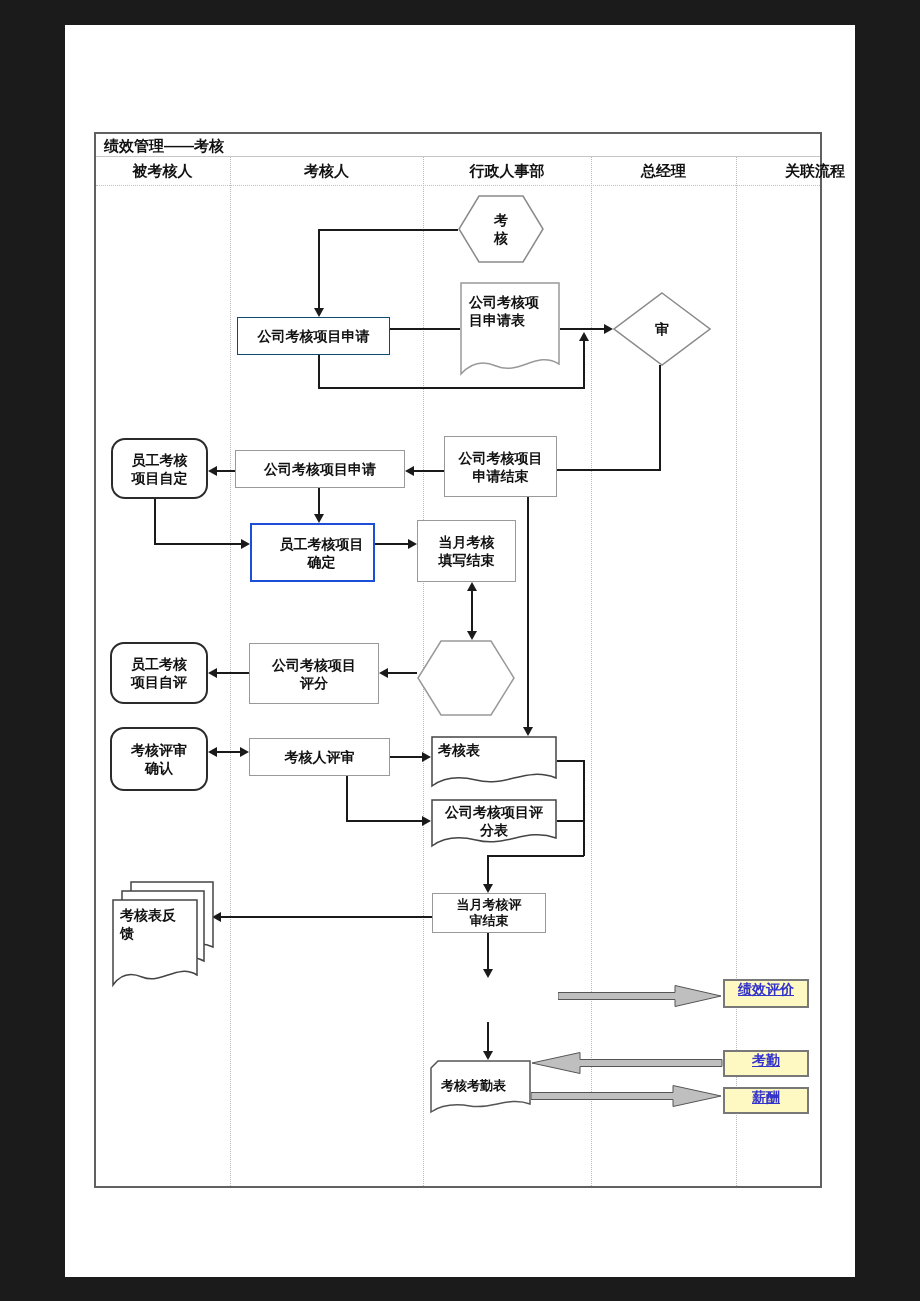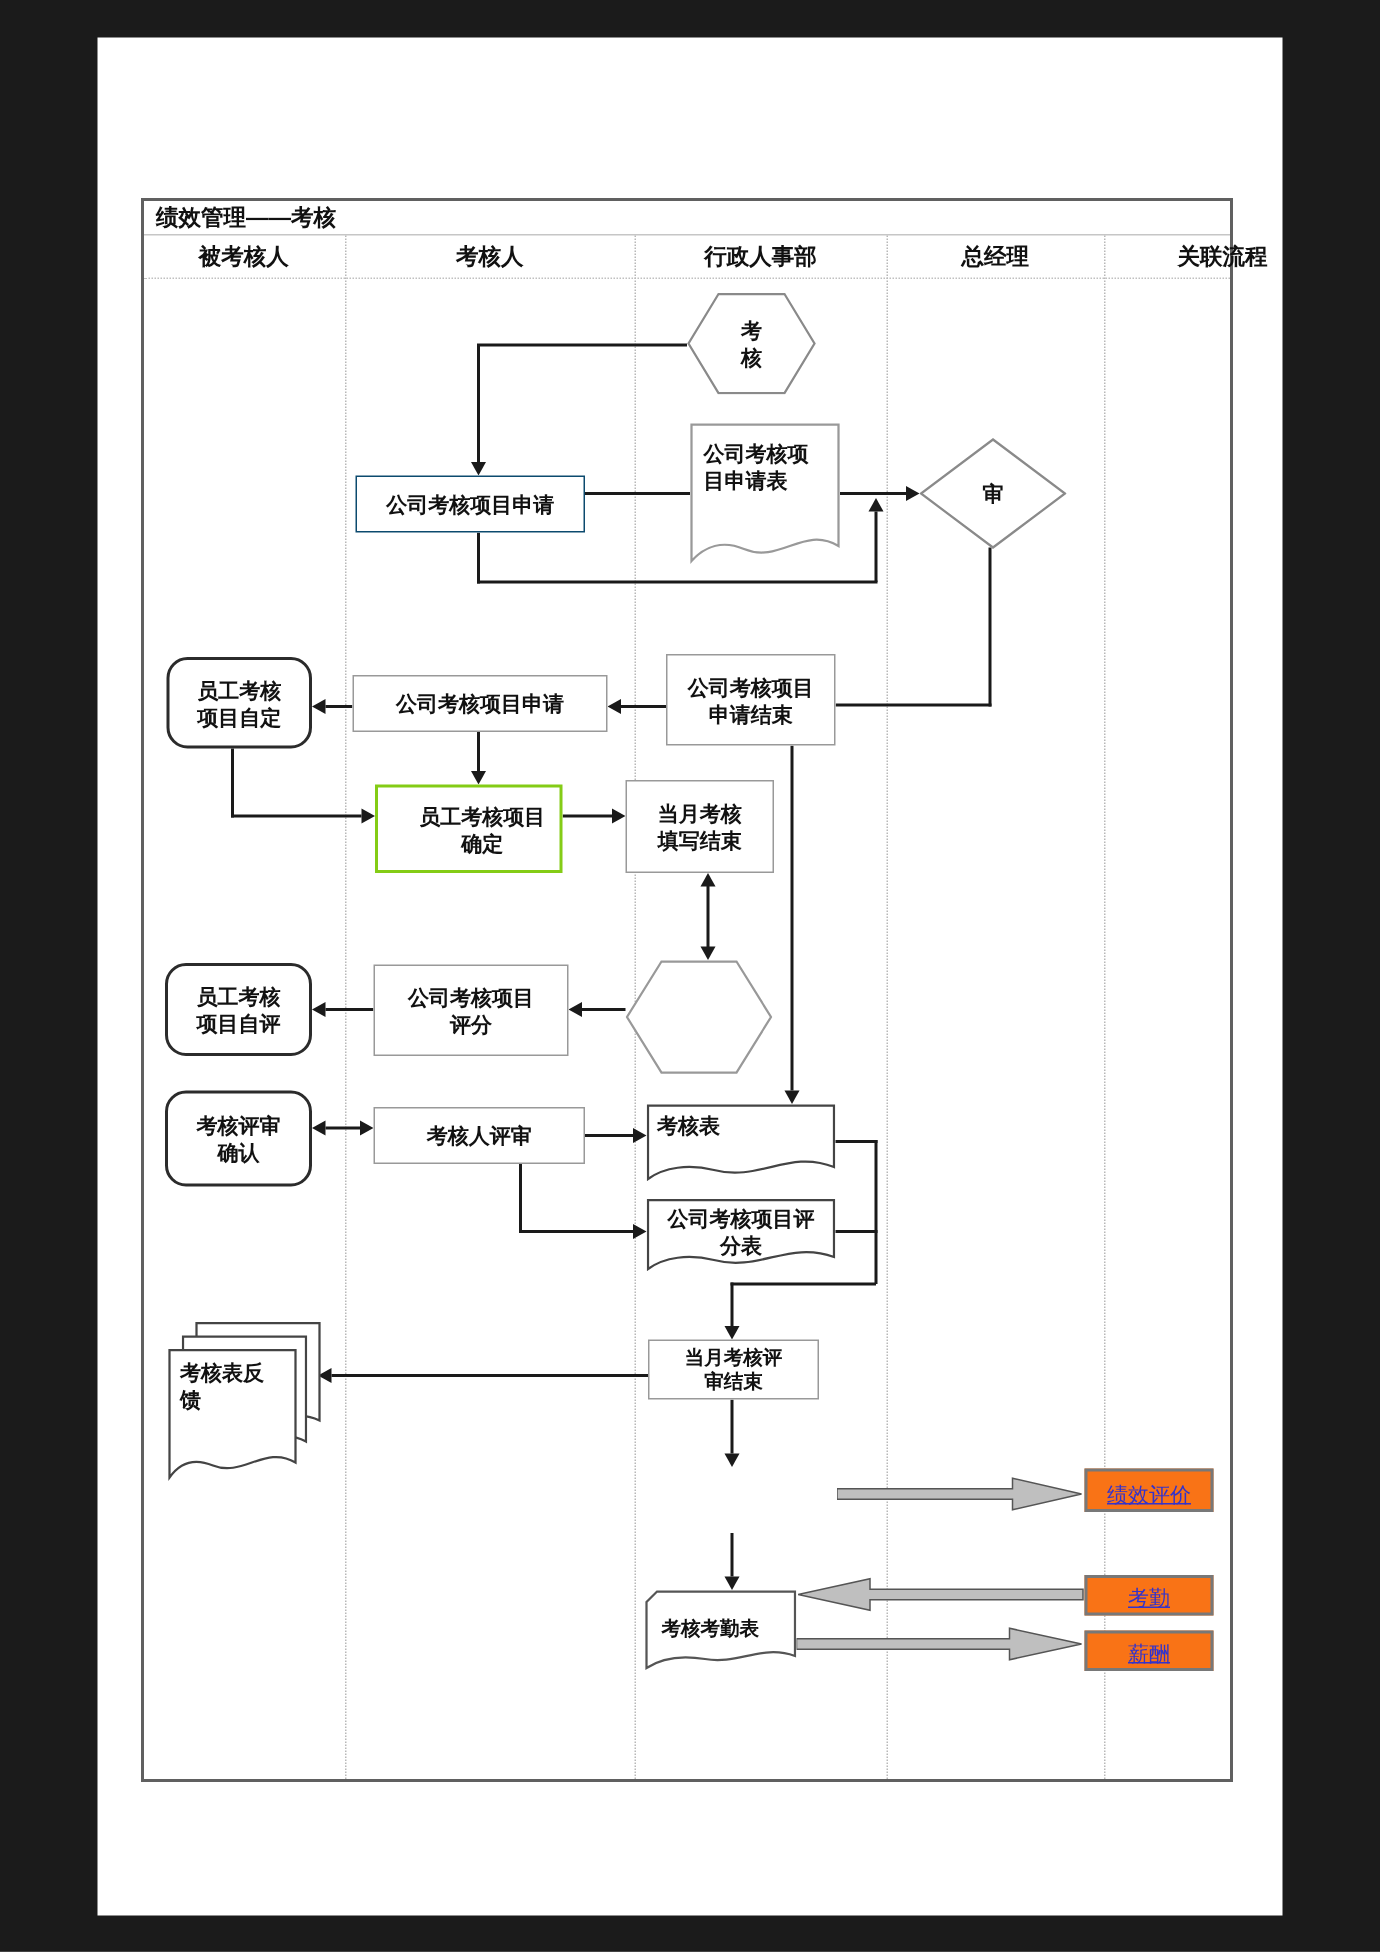--- a/index.html
+++ b/index.html
@@ -8,35 +8,35 @@
   .page{position:absolute;left:65px;top:25px;width:790px;height:1252px;background:#ffffff;}
   .abs{position:absolute;box-sizing:border-box;}
   .tframe{border:2px solid #606060;background:transparent;}
   .trow-title{font-weight:bold;font-size:15px;line-height:23px;padding-left:8px;border-bottom:1px solid #c6c6c6;}
   .colhead{font-weight:bold;font-size:15px;display:flex;align-items:center;justify-content:center;}
   .lane-div{border-left:1px dotted #b8b8b8;width:0;}
   .head-sep{border-top:1px dotted #c0c0c0;height:0;}
   .box{background:#fff;display:flex;align-items:center;justify-content:center;}
   .b-thin{border:1px solid #999;}
   .b-med{border:1px solid #0c4a6e;}
-  .b-dark{border:2px solid #84cc16;padding-left:18px;}
+  .b-dark{border:2px solid #1d4ed8;padding-left:18px;}
   .round{border:2px solid #2b2b2b;border-radius:14px;}
   .lbl{font-weight:bold;font-size:14px;line-height:18px;text-align:center;white-space:pre-line;}
   .lbl-sm{font-weight:bold;font-size:13px;line-height:16px;text-align:center;white-space:pre-line;}
   .lbl-left{text-align:left;}
   .overlay-lbl{display:flex;align-items:center;justify-content:center;pointer-events:none;}
   .hline{background:#1a1a1a;height:2px;}
   .vline{background:#1a1a1a;width:2px;}
   .arr{width:0;height:0;}
   .arr-down{border-left:5px solid transparent;border-right:5px solid transparent;border-top:9px solid #1a1a1a;}
   .arr-up{border-left:5px solid transparent;border-right:5px solid transparent;border-bottom:9px solid #1a1a1a;}
   .arr-left{border-top:5px solid transparent;border-bottom:5px solid transparent;border-right:9px solid #1a1a1a;}
   .arr-right{border-top:5px solid transparent;border-bottom:5px solid transparent;border-left:9px solid #1a1a1a;}
-  .linkbox{background:#f97316;border:2px solid #787878;display:flex;align-items:flex-end;justify-content:center;
-           font-weight:normal;font-size:14px;color:#3333cc;text-decoration:underline;cursor:pointer;}
+  .linkbox{background:#fef9c3;border:2px solid #787878;display:flex;align-items:flex-start;justify-content:center;
+           font-weight:bold;font-size:14px;color:#3333cc;text-decoration:underline;cursor:pointer;}
   svg{display:block;}
 </style>
 </head>
 <body>
 
 <div class="canvas">
   <div class="page abs"></div>
 
   <div class="abs tframe" style="left:94px;top:132px;width:728px;height:1056px;"></div>
 

